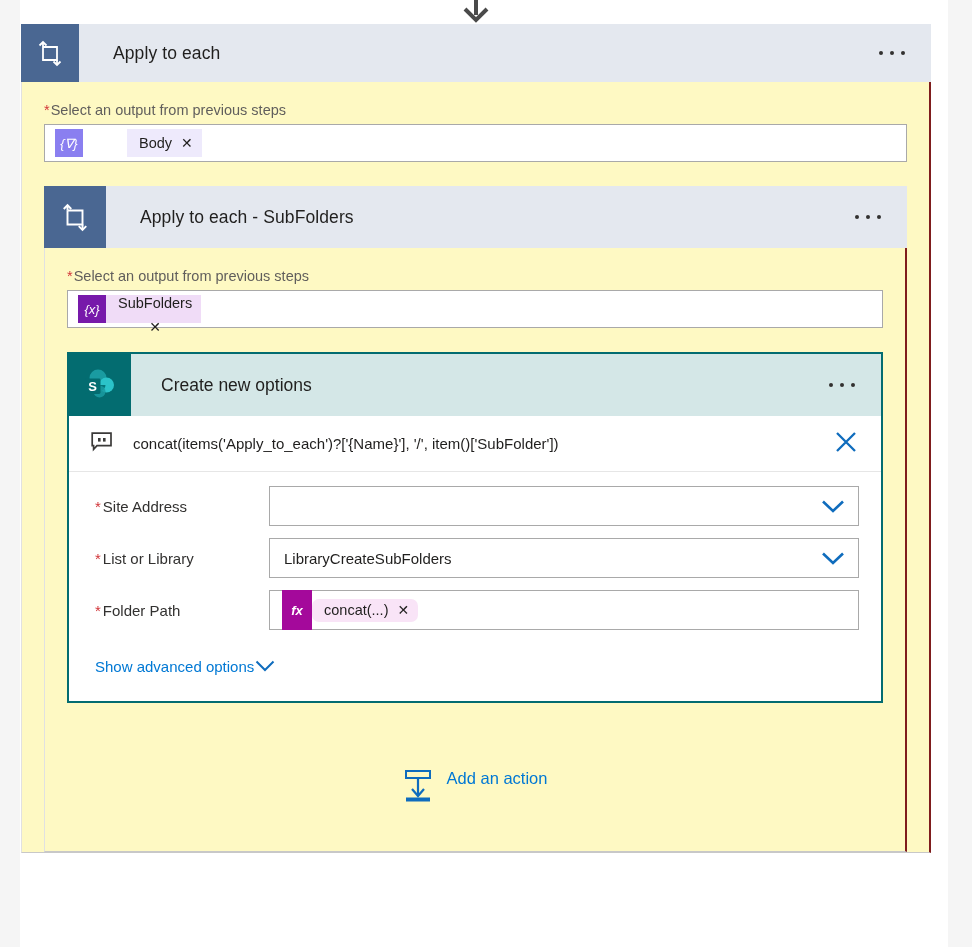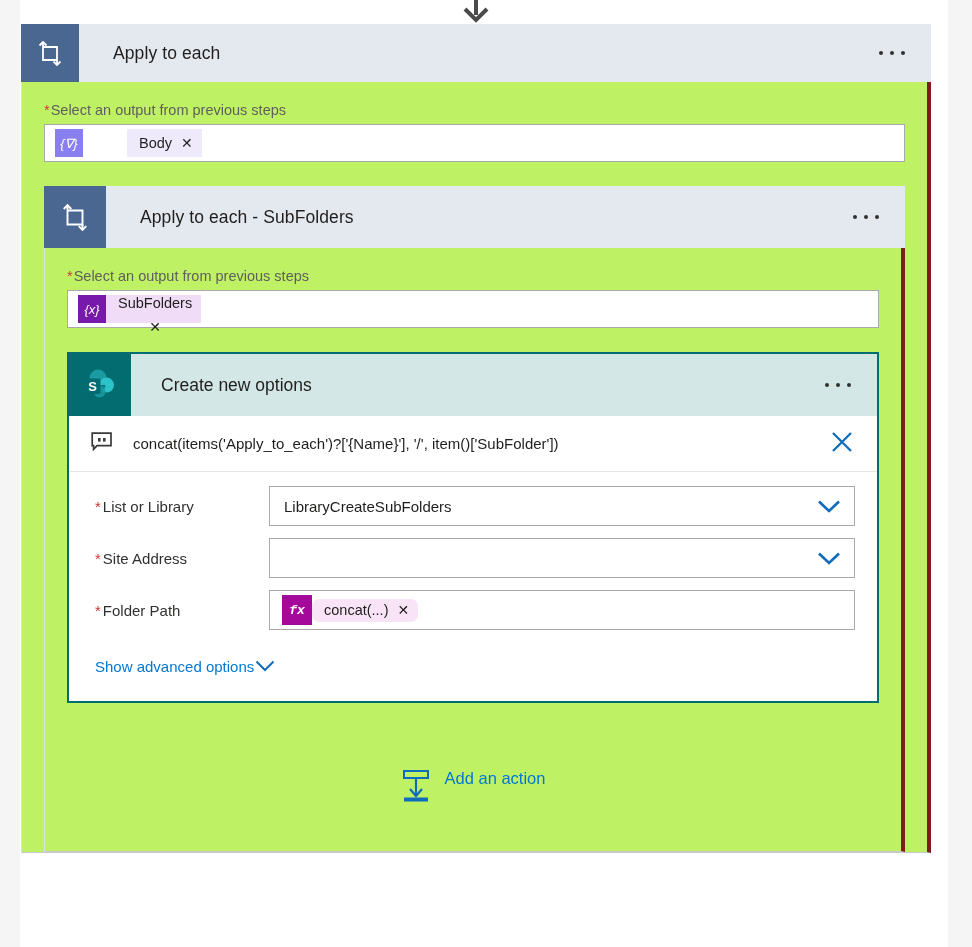--- a/index.html
+++ b/index.html
@@ -68,23 +68,23 @@
     display: flex; gap: 7px;
     padding: 8px 6px;
     cursor: pointer;
   }
   .hdr-ellipsis i {
     width: 4px; height: 4px; border-radius: 50%;
     background: #323130; display: block;
   }
 
   .card-body {
-    background: #bef264;
+    background: #fef9c3;
     border-left: 1px solid #e1e1e1;
-    border-right: 4px solid #7f1d1d;
+    border-right: 2px solid #7f1d1d;
     border-bottom: 1px solid #c8c8c8;
   }
 
   .field-label-req {
     font-size: 14.5px;
     color: #605e5c;
     padding: 20px 0 6px 0;
   }
   .field-label-req .star {
     color: #d13438;
@@ -226,21 +226,21 @@
   .tokenfield {
     flex: 1;
     height: 40px;
     border: 1px solid #a9a9a9;
     background: #fff;
     display: flex;
     align-items: center;
     padding: 0 6px;
   }
   .tokenfield .token { height: 30px; }
-  .tokenfield .token .tok-icon { width: 30px; height: 30px; font-family: Liberation Mono, monospace; }
+  .tokenfield .token .tok-icon { width: 30px; height: 40px; }
   .tokenfield .token .tok-label { height: 23px; border-radius: 7px; }
 
   .adv-link {
     display: inline-flex;
     align-items: center;
     margin: 16px 0 4px 4px;
     color: #0078d4;
     font-size: 15px;
     cursor: pointer;
   }
@@ -388,38 +388,38 @@
                 <svg width="26" height="26" viewBox="0 0 26 26">
                   <path d="M4 4 L22 22 M22 4 L4 22" stroke="#0f6cbd" stroke-width="2.3" fill="none"></path>
                 </svg>
               </div>
             </div>
 
             <div class="form-area">
 
               <div class="form-row">
                 <div class="flabel">
-                  <span class="star">*</span><span>List or Library</span>
+                  <span class="star">*</span><span>Site Address</span>
                 </div>
                 <div class="combo">
-                  <span class="combo-value">LibraryCreateSubFolders</span>
+                  <span class="combo-value"></span>
                   <span class="combo-chevron">
                     <svg width="26" height="16" viewBox="0 0 26 16">
                       <path d="M3 3.5 L13 13 L23 3.5" stroke="#0f6cbd" stroke-width="2.6" fill="none"></path>
                     </svg>
                   </span>
                 </div>
               </div>
 
               <div class="form-row">
                 <div class="flabel">
-                  <span class="star">*</span><span>Site Address</span>
+                  <span class="star">*</span><span>List or Library</span>
                 </div>
                 <div class="combo">
-                  <span class="combo-value"></span>
+                  <span class="combo-value">LibraryCreateSubFolders</span>
                   <span class="combo-chevron">
                     <svg width="26" height="16" viewBox="0 0 26 16">
                       <path d="M3 3.5 L13 13 L23 3.5" stroke="#0f6cbd" stroke-width="2.6" fill="none"></path>
                     </svg>
                   </span>
                 </div>
               </div>
 
               <div class="form-row">
                 <div class="flabel">

